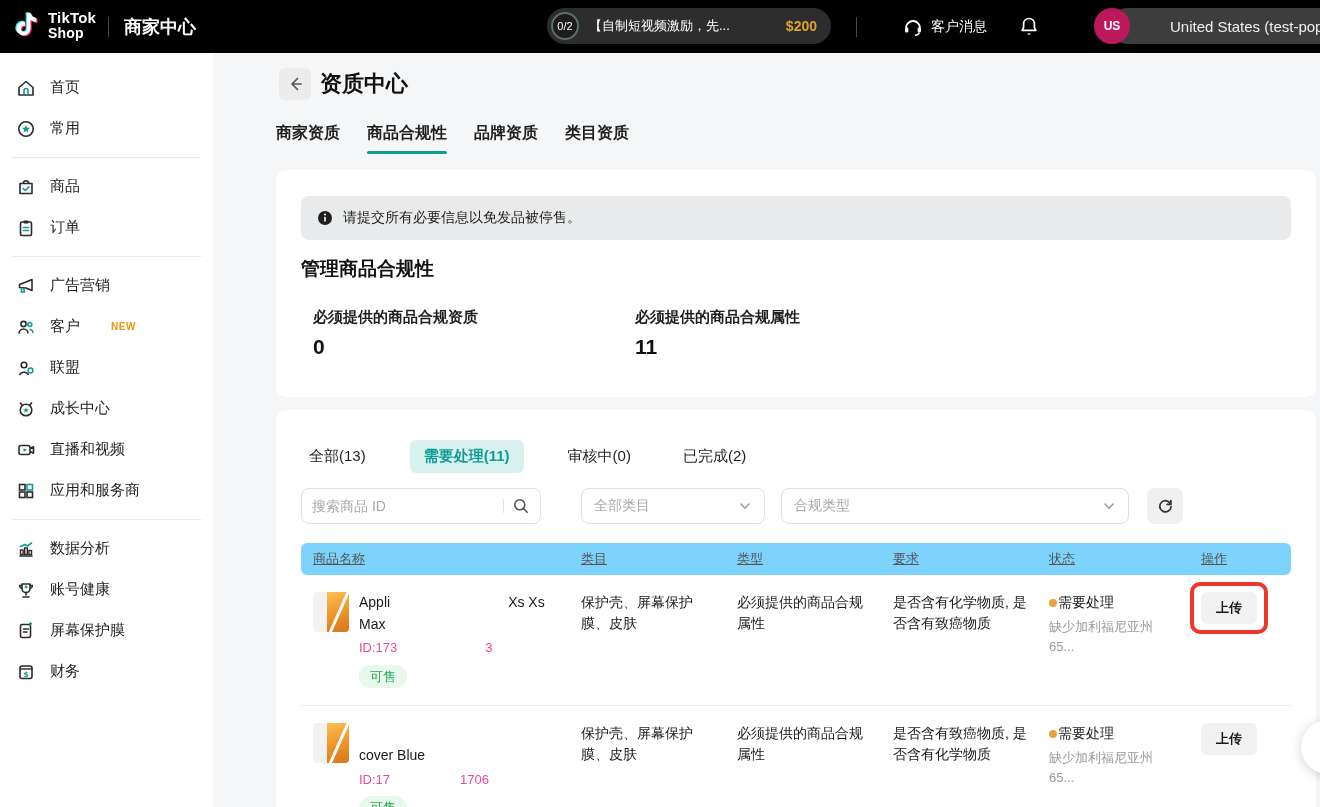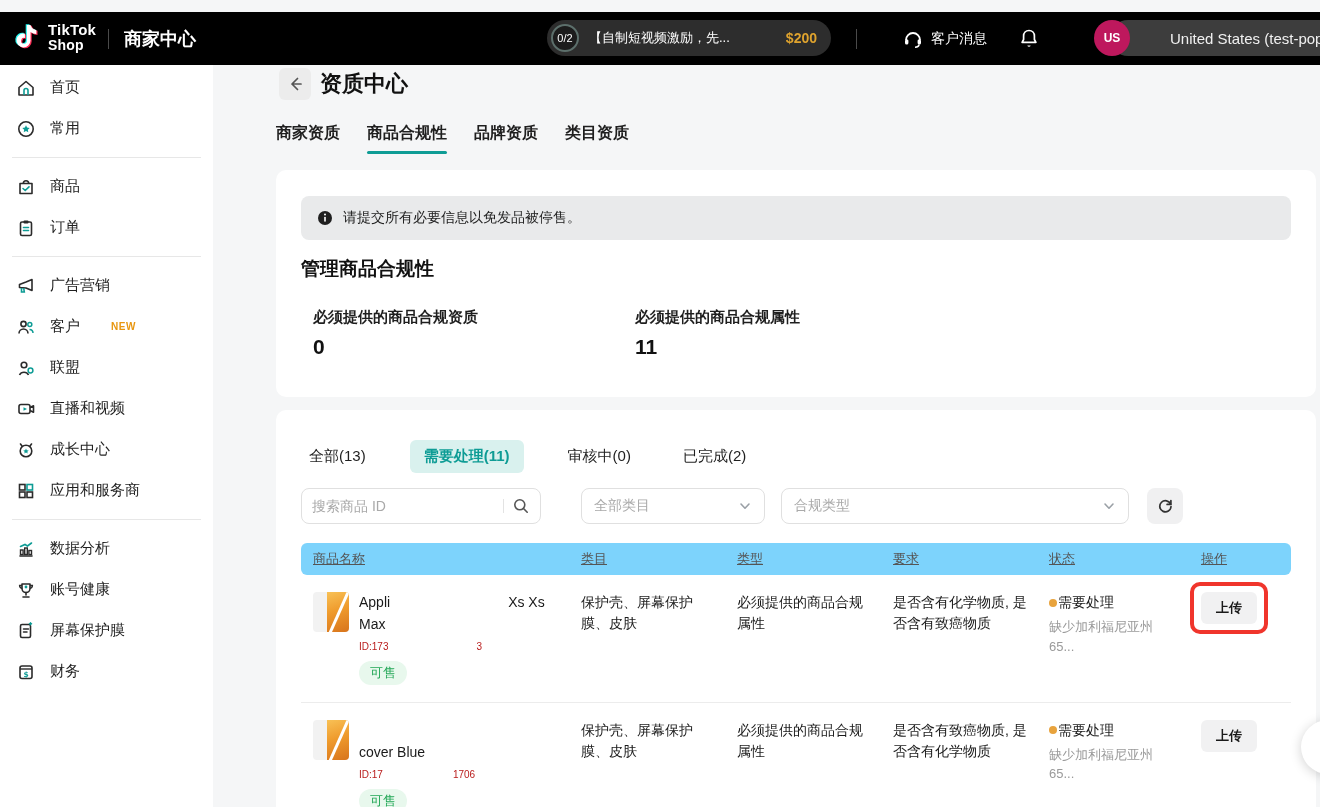--- a/index.html
+++ b/index.html
@@ -1,20 +1,20 @@
 <!DOCTYPE html>
 <html><head>
 <meta charset="utf-8">
 <style>
   * { margin:0; padding:0; box-sizing:border-box; }
   html,body { width:1320px; height:807px; overflow:hidden;
     font-family:"Liberation Sans","DejaVu Sans",sans-serif; background:#f5f6f7; }
 
   
-  .topbar { position:absolute; left:0; top:12px; width:1320px; height:53px; background:#000; z-index:30; }
+  .topbar { position:absolute; left:0; top:0; width:1320px; height:53px; background:#000; z-index:30; }
   .brand { position:absolute; left:14px; top:10px; display:flex; align-items:center; gap:6px; }
   .brand-text { color:#fff; font-weight:bold; line-height:1.02; font-size:15px; letter-spacing:.2px; }
   .brand-text .l2 { font-size:14px; font-weight:bold; }
   .top-divider { position:absolute; top:17px; width:1px; height:20px; background:#4a4a4a; }
   .app-title { position:absolute; left:124px; top:0; height:53px; display:flex; align-items:center;
     color:#fff; font-size:18px; font-weight:bold; }
   .promo-pill { position:absolute; left:547px; top:8px; height:36px; width:284px; background:#2d2d2d;
     border-radius:18px; display:flex; align-items:center; padding:0 14px 0 4px; gap:10px; }
   .progress-ring { width:28px; height:28px; border-radius:50%; border:2px solid #5c6f6b; background:#1c1c1c;
     color:#fff; font-size:11px; display:flex; align-items:center; justify-content:center; flex:0 0 auto; }
@@ -90,21 +90,21 @@
   .prod-cell { display:flex; gap:10px; padding-left:12px; }
   .thumb { width:36px; height:40px; border-radius:4px; flex:0 0 auto; overflow:hidden; position:relative;
     background:#f2f2f2; }
   .thumb .orange { position:absolute; right:0; top:0; width:62%; height:100%;
     background:linear-gradient(160deg,#f8c156 0%,#ef9b2d 45%,#d8741c 100%); }
   .thumb .slash { position:absolute; right:10px; top:-4px; width:3px; height:56px; background:#fff;
     transform:rotate(24deg); }
   .prod-info { flex:1; min-width:0; }
   .prod-name { font-size:14px; color:#1a1a1a; line-height:1.55; }
   .redact { display:inline-block; background:#fff; height:12px; }
-  .prod-id { color:#b91c1c; font-size:10px; margin-top:3px; }
+  .prod-id { color:#ec4899; font-size:13px; margin-top:3px; }
   .sale-badge { display:inline-block; margin-top:7px; background:#e8f8ed; color:#23a757; font-size:13px;
     padding:2px 11px; border-radius:12px; }
   .status-line { display:flex; align-items:center; gap:1px; }
   .status-dot { width:8px; height:8px; border-radius:50%; background:#e8a33d; flex:0 0 auto; }
   .status-detail { color:#9a9a9a; font-size:13px; margin-top:4px; }
   .action-wrap { position:relative; display:inline-block; }
   .upload-btn { background:#f1f1f2; border:none; border-radius:6px; padding:7px 15px; font-size:13px;
     font-weight:bold; color:#1a1a1a; cursor:pointer; font-family:inherit; }
   .red-annot { position:absolute; left:-11px; top:-10px; right:-11px; bottom:-10px;
     border:4px solid #f0352c; border-radius:10px; pointer-events:none; }
@@ -214,33 +214,33 @@
   <div class="side-item">
     <svg width="20" height="20" viewBox="0 0 20 20">
       <circle cx="8" cy="7" r="2.8" fill="none" stroke="#2b2b2b" stroke-width="1.6"></circle>
       <path d="M3.5 17 a5 5 0 0 1 9 0" fill="none" stroke="#2b2b2b" stroke-width="1.6"></path>
       <circle cx="14.5" cy="12.5" r="2.4" fill="none" stroke="#0e9c95" stroke-width="1.5"></circle>
     </svg>
     <span>联盟</span>
   </div>
   <div class="side-item">
     <svg width="20" height="20" viewBox="0 0 20 20">
+      <circle cx="10" cy="11" r="5.8" fill="none" stroke="#2b2b2b" stroke-width="1.6"></circle>
+      <path d="M6 6 4.5 4 M14 6 15.5 4" stroke="#2b2b2b" stroke-width="1.6" stroke-linecap="round"></path>
+      <path d="M10 8.4 10.8 10.2 12.7 10.4 11.3 11.7 11.7 13.6 10 12.6 8.3 13.6 8.7 11.7 7.3 10.4 9.2 10.2 Z" fill="#0e9c95"></path>
+    </svg>
+    <span>成长中心</span>
+  </div>
+  <div class="side-item">
+    <svg width="20" height="20" viewBox="0 0 20 20">
       <rect x="3" y="5.5" width="11" height="9" rx="2" fill="none" stroke="#2b2b2b" stroke-width="1.6"></rect>
       <path d="M14 8.5 17.5 6.8 V13.2 L14 11.5" fill="none" stroke="#2b2b2b" stroke-width="1.6" stroke-linejoin="round"></path>
       <path d="M7.5 8.2 11 10 7.5 11.8 Z" fill="#0e9c95"></path>
     </svg>
     <span>直播和视频</span>
-  </div>
-  <div class="side-item">
-    <svg width="20" height="20" viewBox="0 0 20 20">
-      <circle cx="10" cy="11" r="5.8" fill="none" stroke="#2b2b2b" stroke-width="1.6"></circle>
-      <path d="M6 6 4.5 4 M14 6 15.5 4" stroke="#2b2b2b" stroke-width="1.6" stroke-linecap="round"></path>
-      <path d="M10 8.4 10.8 10.2 12.7 10.4 11.3 11.7 11.7 13.6 10 12.6 8.3 13.6 8.7 11.7 7.3 10.4 9.2 10.2 Z" fill="#0e9c95"></path>
-    </svg>
-    <span>成长中心</span>
   </div>
   <div class="side-item">
     <svg width="20" height="20" viewBox="0 0 20 20">
       <rect x="3.5" y="3.5" width="5.5" height="5.5" fill="none" stroke="#2b2b2b" stroke-width="1.6"></rect>
       <rect x="11" y="3.5" width="5.5" height="5.5" fill="none" stroke="#0e9c95" stroke-width="1.6"></rect>
       <rect x="3.5" y="11" width="5.5" height="5.5" fill="none" stroke="#2b2b2b" stroke-width="1.6"></rect>
       <rect x="11" y="11" width="5.5" height="5.5" fill="none" stroke="#2b2b2b" stroke-width="1.6"></rect>
     </svg>
     <span>应用和服务商</span>
   </div>

